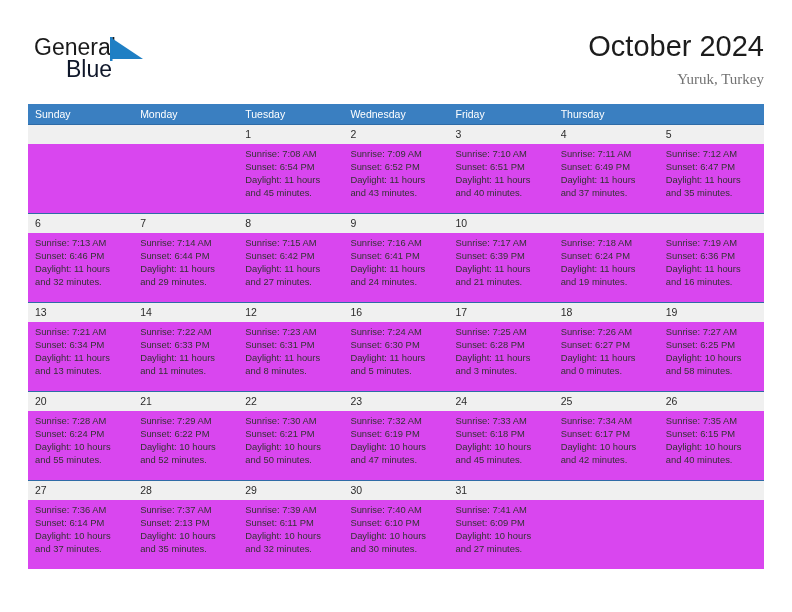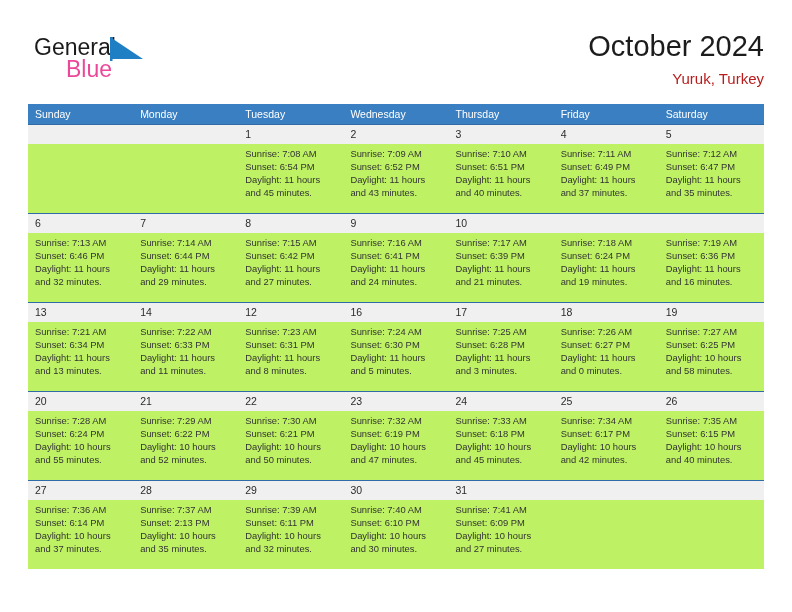--- a/index.html
+++ b/index.html
@@ -43,21 +43,21 @@
     color: #1a1a1a;
     letter-spacing: 0px;
     line-height: 26px;
     font-family: "Liberation Sans", sans-serif;
   }
   .brand-blue {
     position: absolute;
     left: 32px;
     top: 22px;
     font-size: 23px;
-    color: #ec4899;
+    color: #0f172a;
     line-height: 26px;
     font-family: "Liberation Sans", sans-serif;
   }
   .brand-flag {
     position: absolute;
     left: 76px;
     top: 3px;
     width: 33px;
     height: 24px;
   }
@@ -73,24 +73,24 @@
     font-size: 29px;
     color: #1c1c1c;
     line-height: 36px;
     font-weight: normal;
     font-family: "Liberation Sans", sans-serif;
     white-space: nowrap;
     text-align: right;
   }
   .location-title {
     font-size: 15px;
-    color: #b91c1c;
+    color: #737373;
     line-height: 22px;
     margin-top: 4px;
-    font-family: Liberation Sans, sans-serif;
+    font-family: Liberation Serif, serif;
     white-space: nowrap;
   }
 
   
   .calendar {
     position: absolute;
     left: 28px;
     top: 104px;
     width: 736px;
   }
@@ -130,21 +130,21 @@
     font-size: 10.5px;
     color: #2b2b2b;
     line-height: 19px;
     padding-left: 7px;
     font-family: "Liberation Sans", sans-serif;
   }
 
   .week-bodies {
     display: flex;
     width: 100%;
-    background: #bef264;
+    background: #d946ef;
     height: 69px;
   }
   .body-cell {
     width: 105.14px;
     flex: 0 0 105.14px;
     padding: 3px 6px 0 7px;
     font-size: 9.4px;
     color: #333333;
     line-height: 13.1px;
     font-family: "Liberation Sans", sans-serif;
@@ -177,23 +177,22 @@
 
   </div>
 
   <div class="calendar">
 
     <div class="weekday-header">
       <div class="weekday-cell">Sunday</div>
       <div class="weekday-cell">Monday</div>
       <div class="weekday-cell">Tuesday</div>
       <div class="weekday-cell">Wednesday</div>
+      <div class="weekday-cell">Friday</div>
       <div class="weekday-cell">Thursday</div>
-      <div class="weekday-cell">Friday</div>
-      <div class="weekday-cell">Saturday</div>
     </div>
 
     <div class="week-row">
       <div class="week-numbers">
         <div class="num-cell"></div>
         <div class="num-cell"></div>
         <div class="num-cell">1</div>
         <div class="num-cell">2</div>
         <div class="num-cell">3</div>
         <div class="num-cell">4</div>

